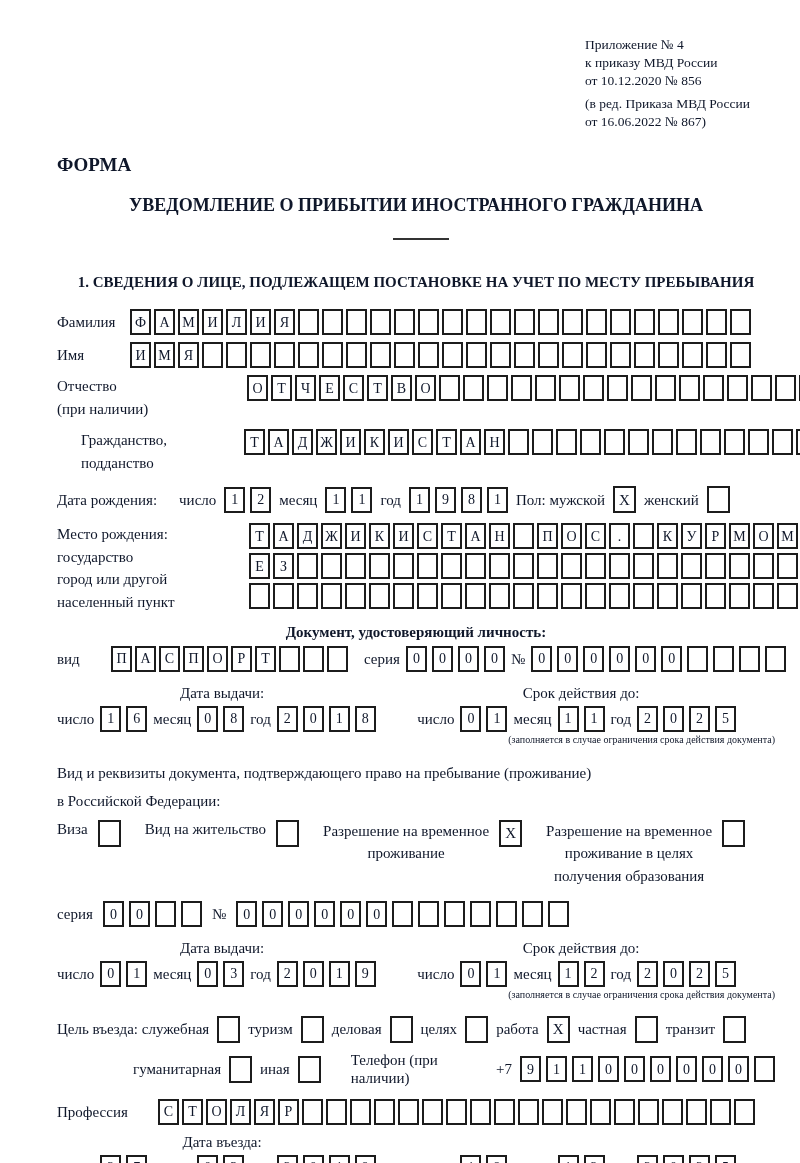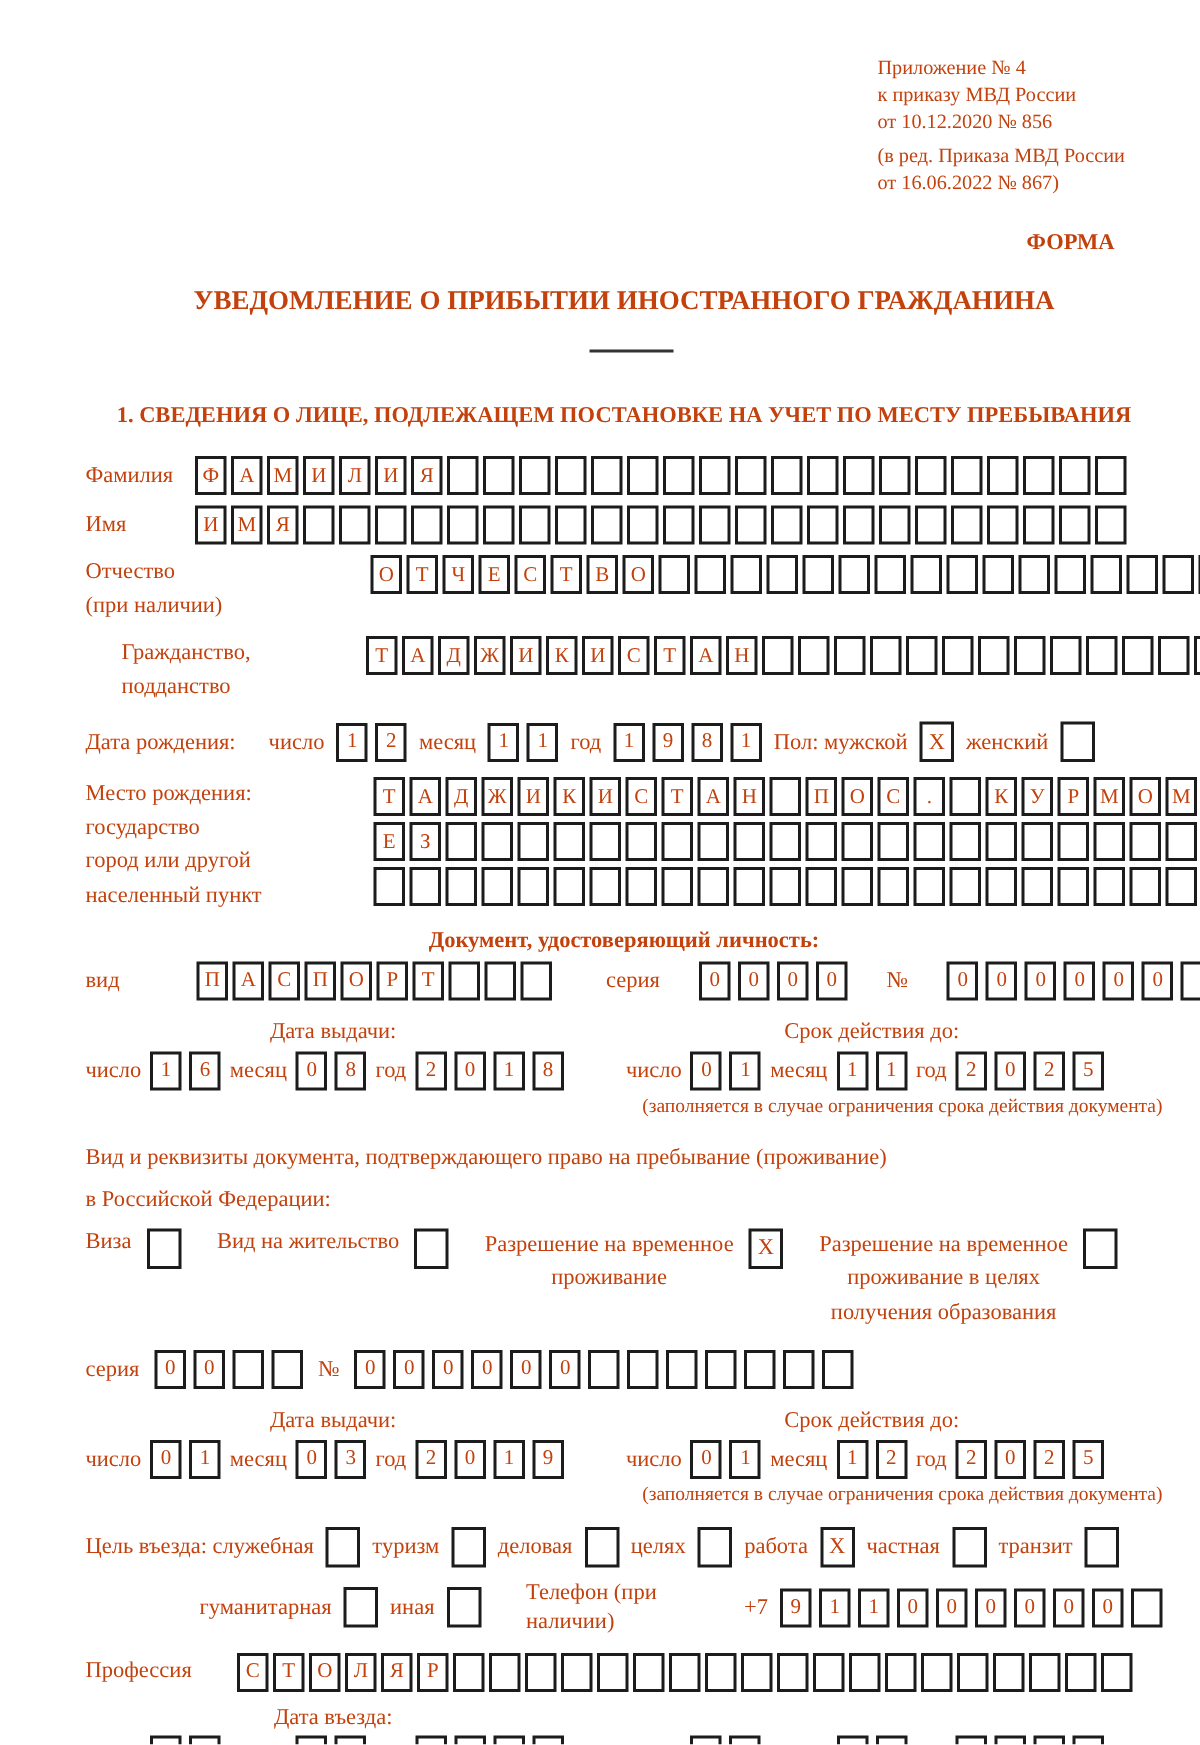--- a/index.html
+++ b/index.html
@@ -1,25 +1,25 @@
 <!DOCTYPE html>
 <html><head>
 <meta charset="utf-8">
 <style>
   html,body{margin:0;padding:0;background:#fff;}
   .page{
     width:800px;height:1163px;box-sizing:border-box;
     padding:36px 25px 14px 57px;
-    background:#fff;color:#c2410c;
+    background:#fff;color:#0f172a;
     font-family:"Liberation Serif","DejaVu Serif",serif;
     font-size:15px;line-height:1.25;overflow:hidden;
   }
   .hdr-ref{margin-left:auto;width:190px;font-size:13.5px;line-height:1.34;}
   .hdr-ref .gap{margin-top:5px;}
-  .forma{font-weight:bold;text-align:right;padding-right:32px;margin-top:22px;font-size:15px;}
+  .forma{font-weight:bold;text-align:left;padding-right:32px;margin-top:22px;font-size:19px;}
   .title{margin-top:14px;text-align:center;font-weight:bold;font-size:18px;line-height:1.6;}
   .title-underline{display:inline-block;width:56px;border-bottom:2.5px solid #333;height:12px;margin-left:10px;}
   .sec1{margin-top:24px;font-weight:bold;font-size:15px;text-align:center;white-space:nowrap;}
   .frow{display:flex;align-items:center;margin-top:7px;}
   .frow.top{align-items:flex-start;gap:42px;}
   .lbl{flex:0 0 auto;}
   .lbl2{line-height:1.5;}
   .cells{display:inline-flex;gap:3px;flex:0 0 auto;}
   .cells.dg{gap:5px;}
   .cell{
@@ -33,21 +33,21 @@
     font-size:15px;background:#fff;flex:0 0 auto;
   }
   .stack{display:flex;flex-direction:column;gap:4px;}
   .doc-head{font-weight:bold;text-align:center;margin-top:10px;}
   .dhead{display:flex;margin-top:12px;font-size:15px;}
   .dhead .c1{flex:0 0 46%;text-align:center;}
   .dhead .c2{flex:0 0 54%;text-align:center;}
   .drow{display:flex;align-items:center;margin-top:3px;}
   .drow .c1{flex:0 0 46%;display:flex;align-items:center;gap:6px;}
   .drow .c2{flex:0 0 54%;display:flex;align-items:center;gap:6px;padding-left:30px;box-sizing:border-box;}
-  .note{font-size:13px;text-align:right;margin-top:2px;}
+  .note{font-size:10px;text-align:right;margin-top:2px;}
   .intro{margin-top:14px;line-height:1.85;}
   .permit-row{display:flex;align-items:flex-start;margin-top:4px;gap:10px;}
   .permit-opt{display:flex;align-items:flex-start;gap:10px;}
   .permit-opt .multiline{text-align:center;line-height:1.5;}
   .gap6{width:6px;flex:0 0 auto;}
   .purpose{display:flex;align-items:center;gap:8px;margin-top:14px;}
   .purpose2{display:flex;align-items:center;gap:8px;margin-top:8px;padding-left:76px;}
 </style>
 </head>
 <body>
@@ -315,21 +315,21 @@
           <span class="cell"></span>
           <span class="cell"></span>
           <span class="cell"></span>
           <span class="cell"></span>
         </span>
     </span>
   </div>
 
   <div class="doc-head">Документ, удостоверяющий личность:</div>
 
-  <div class="frow" style="margin-top:4px;gap:26px;">
+  <div class="frow" style="margin-top:4px;gap:6px;">
     <span class="lbl" style="flex-basis:48px;">вид</span>
     <span class="cells">
         <span class="cell">П</span>
         <span class="cell">А</span>
         <span class="cell">С</span>
         <span class="cell">П</span>
         <span class="cell">О</span>
         <span class="cell">Р</span>
         <span class="cell">Т</span>
         <span class="cell"></span>

